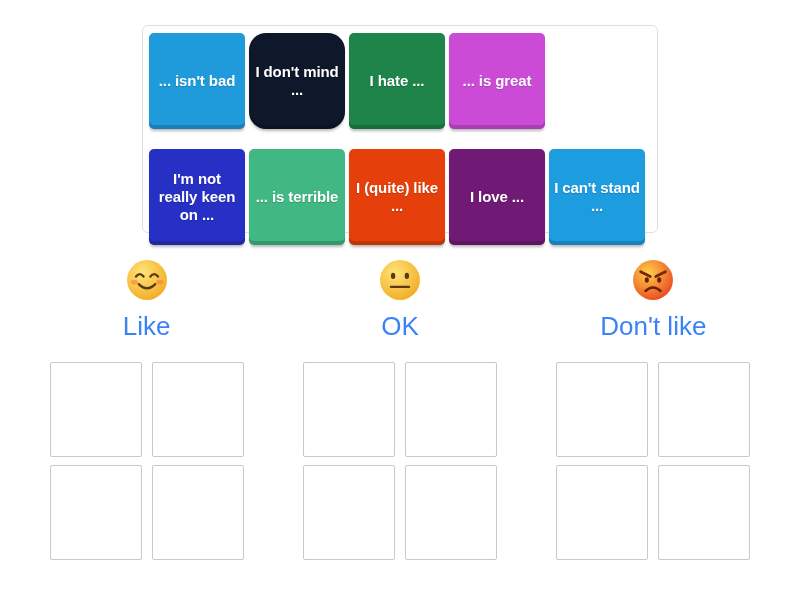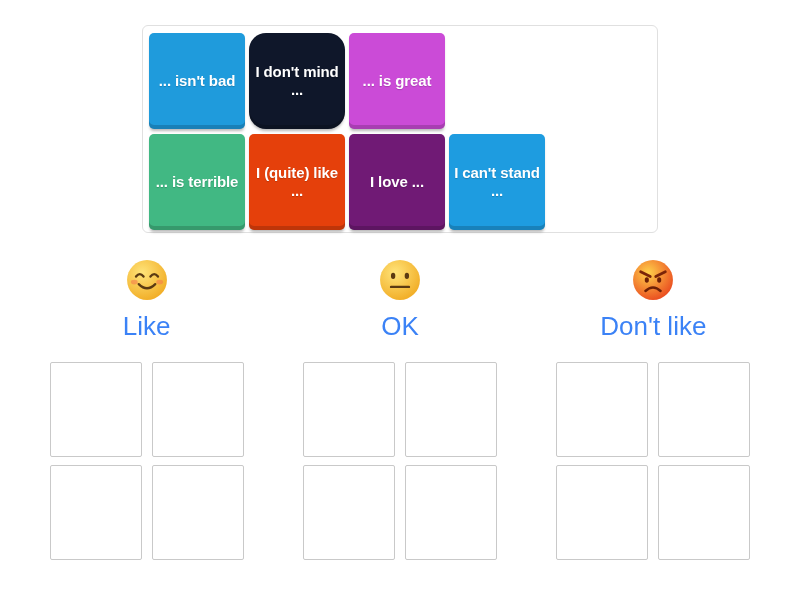--- a/index.html
+++ b/index.html
@@ -27,21 +27,21 @@
     left: 142px;
     top: 25px;
     width: 516px;
     height: 208px;
     background: #ffffff;
     border: 1px solid #e0e0e0;
     border-radius: 6px;
     padding: 7px 6px;
     display: flex;
     flex-direction: column;
-    gap: 5px;
+    gap: 20px;
   }
 
   .tile-row {
     display: flex;
     flex-direction: row;
     gap: 4px;
     height: 96px;
   }
 
   .tile {
@@ -142,25 +142,31 @@
 <div id="stage">
 
   <div class="tile-tray" id="tile-tray">
       <div class="tile-row">
         <div class="tile" style="background: rgb(31, 155, 220);">
           <span>... isn't bad</span>
         </div>
         <div class="tile" style="background: #0f172a; border-radius: 17px;">
           <span>I don't mind ...</span>
         </div>
+        <div class="tile" style="background: rgb(30, 132, 73);">
+          <span>I hate ...</span>
+        </div>
         <div class="tile" style="background: rgb(203, 75, 215);">
           <span>... is great</span>
         </div>
       </div>
       <div class="tile-row">
+        <div class="tile" style="background: rgb(39, 48, 196);">
+          <span>I'm not really keen on ...</span>
+        </div>
         <div class="tile" style="background: rgb(65, 184, 131);">
           <span>... is terrible</span>
         </div>
         <div class="tile" style="background: rgb(229, 64, 11); align-items: center;">
           <span>I (quite) like ...</span>
         </div>
         <div class="tile" style="background: #701a75;">
           <span>I love ...</span>
         </div>
         <div class="tile" style="background: rgb(30, 156, 224);">

